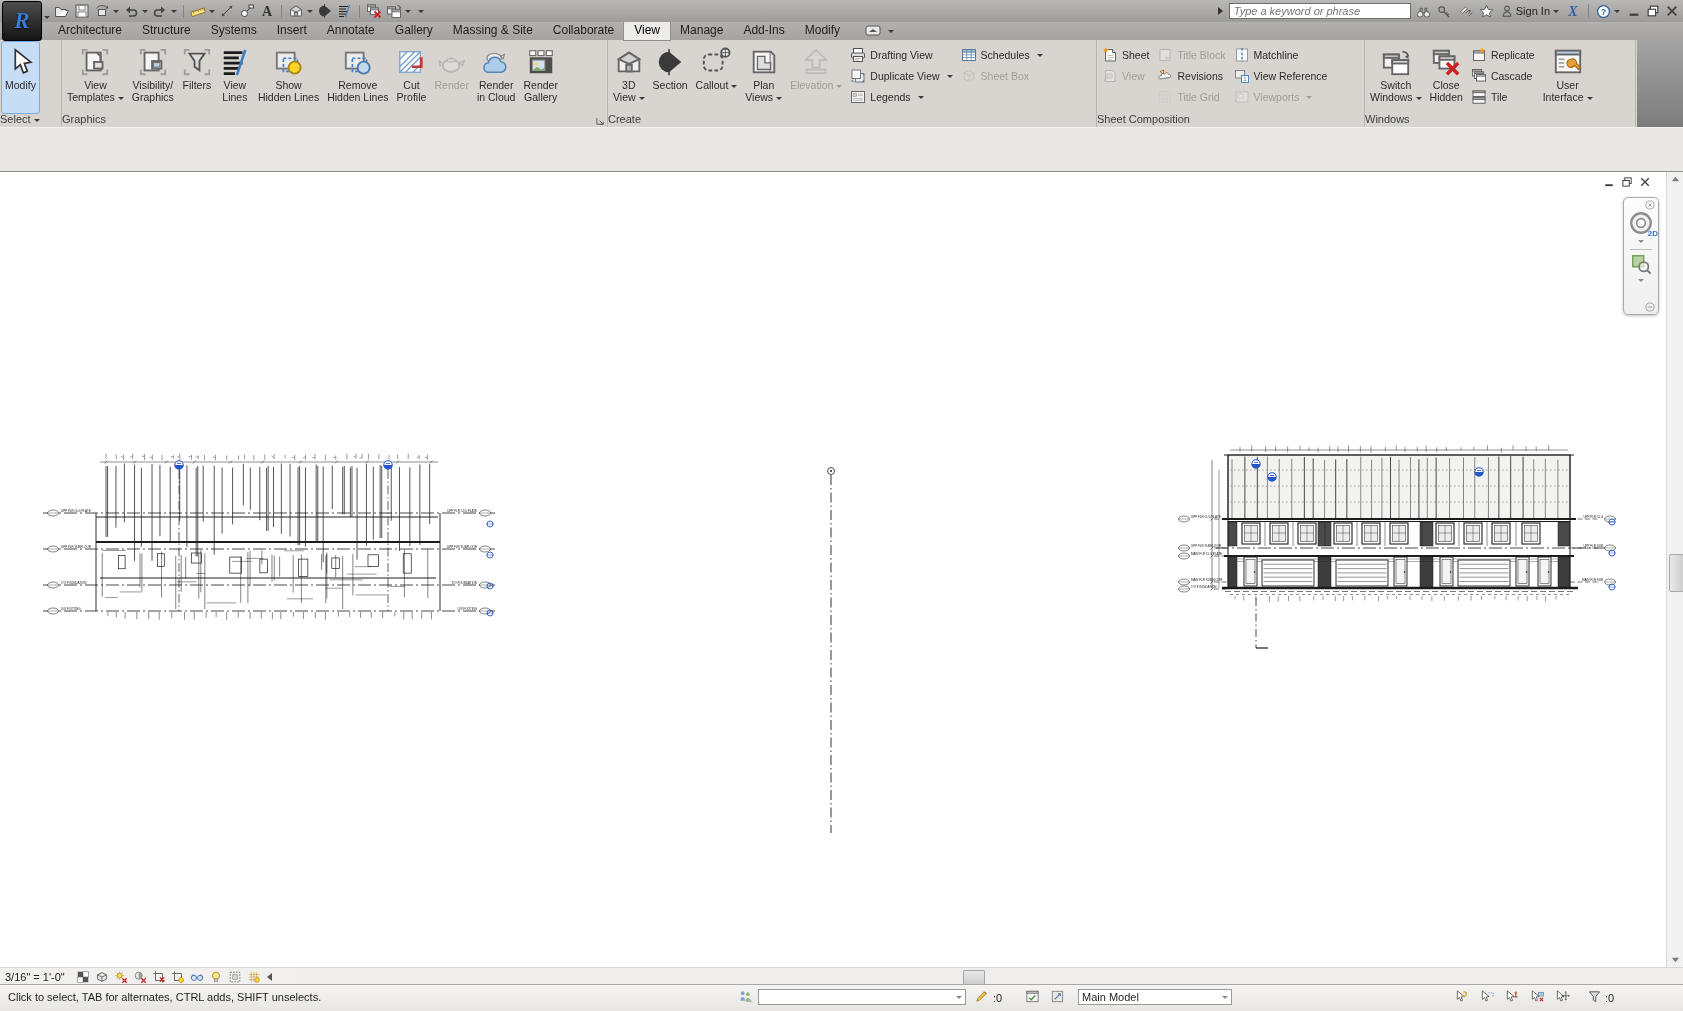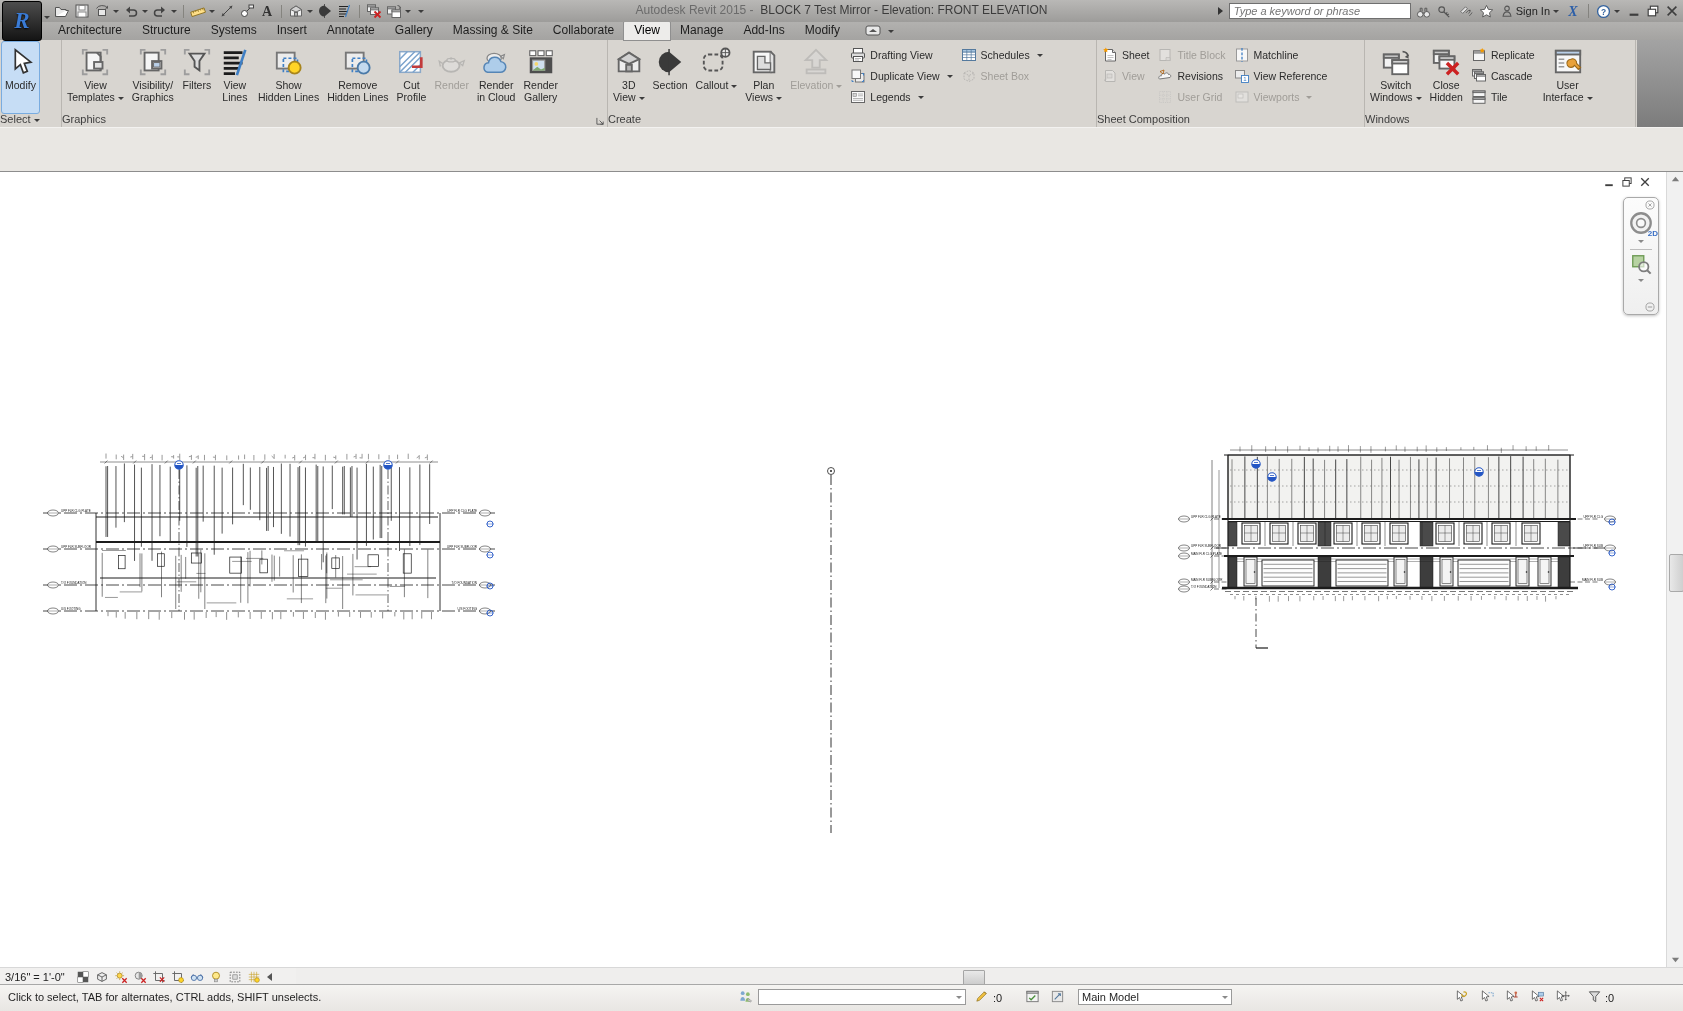--- a/index.html
+++ b/index.html
@@ -184,21 +184,20 @@
             <rect x="6" y="7" width="8.5" height="1.8" fill="#dcdcdc" stroke="#666"></rect>
             <path d="M11.5 2.5a3 3 0 0 1 3 2.5" fill="none" stroke="#555"></path>
             <path d="M14.8 6.2l-.4-2.2-1.7 1.3z" fill="#555"></path>
           </svg>
           <span class="caret"></span>
         </span>
         <span class="qbtn">
           <span class="caret"></span>
         </span>
       </div>
-    <div id="title"><span id="title-app">Autodesk Revit 2015 -</span>&nbsp;&nbsp;<span id="title-doc">BLOCK 7 Test Mirror - Elevation: FRONT ELEVATION</span></div>
     <div id="tb-right">
       <span class="tbtn">
           <svg width="8" height="10" viewBox="0 0 8 10">
             <path d="M2 1l5 4-5 4z" fill="#333"></path>
           </svg>
         </span>
       <input id="search" placeholder="Type a keyword or phrase" style="">
       <span id="infotools" style="display: flex; gap: 4px;">
           <span class="tbtn">
             <svg viewBox="0 0 16 16" width="15" height="15">
@@ -570,21 +569,21 @@
               <svg viewBox="0 0 16 16" width="16" height="16">
                 <path d="M2.5 11c-1.8-1.5.2-3.8 1.8-3-.5-2 2.2-3.3 3.4-1.8.3-2 3.6-1.8 3.8.3 2-.6 3 1.9 1.5 3z" fill="#f6f6f6" stroke="#777"></path>
                 <path d="M3 3.5L7 2 6 6z" fill="none" stroke="#b05a00" stroke-width=".8"></path>
               </svg>
               <span class="slabel">Revisions</span>
             </div>
             <div class="srow disabled">
               <svg viewBox="0 0 16 16" width="16" height="16">
                 <path d="M2.5 2.5h11v11h-11zM2.5 6.2h11M2.5 9.9h11M6.2 2.5v11M9.9 2.5v11" fill="none" stroke="#b5b5b5" stroke-dasharray="1.2 1"></path>
               </svg>
-              <span class="slabel">User Grid</span>
+              <span class="slabel">Title Grid</span>
             </div>
           </div>
           <div class="colgroup">
             <div class="srow">
               <svg viewBox="0 0 16 16" width="16" height="16">
                 <rect x="2.5" y="2" width="11" height="12" fill="#f8f8f8" stroke="#999"></rect>
                 <path d="M8 1v14" stroke="#3f7fc4" stroke-width="1.3" stroke-dasharray="2.8 1.6"></path>
               </svg>
               <span class="slabel">Matchline</span>
             </div>

